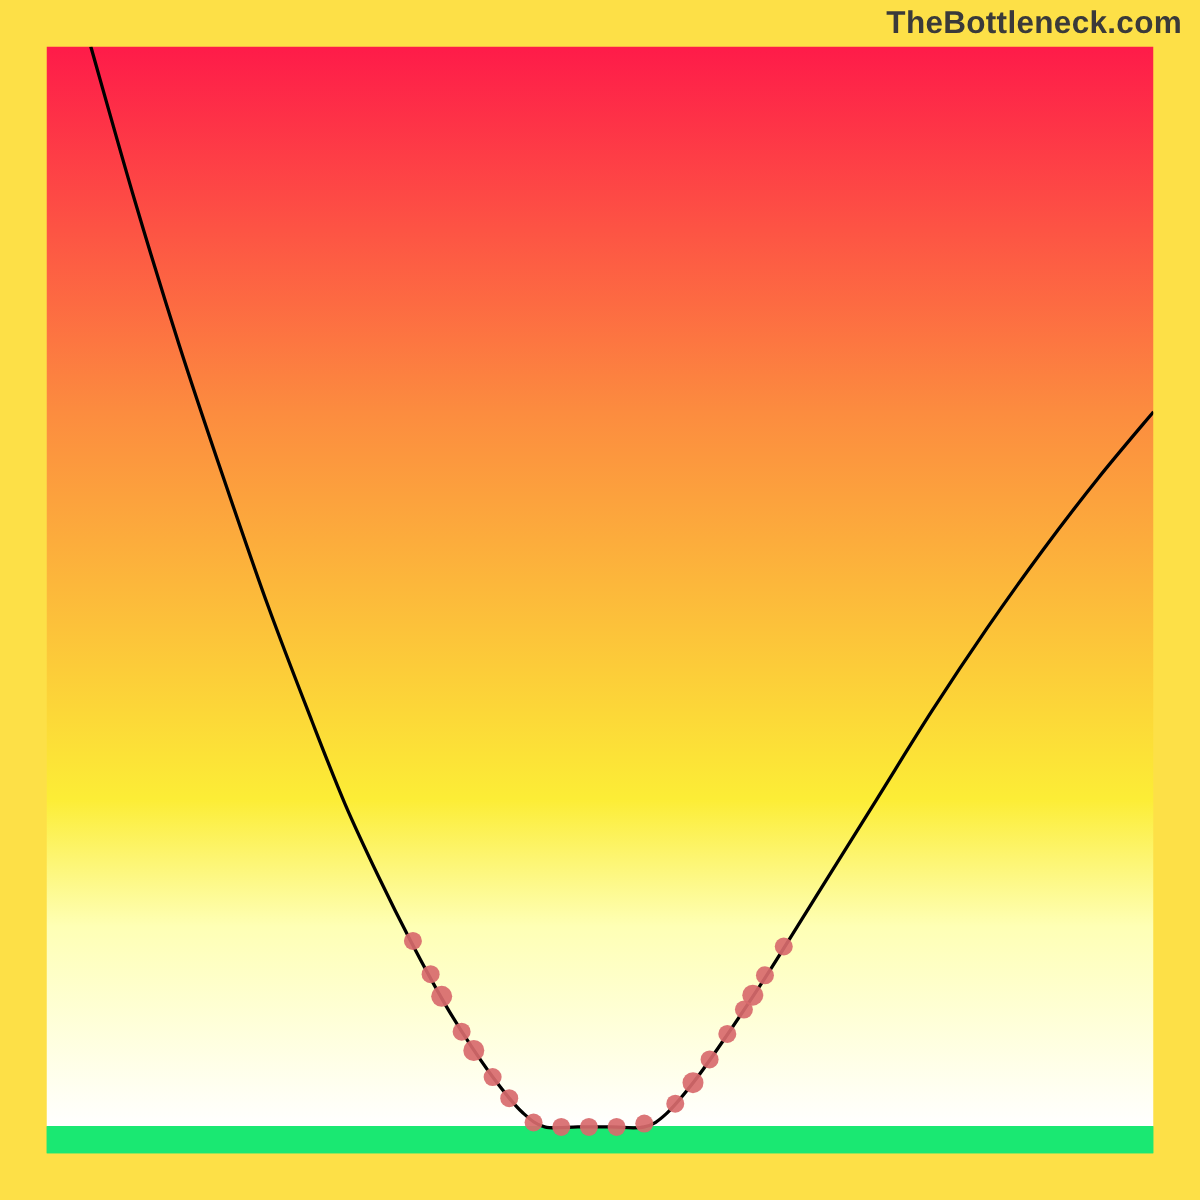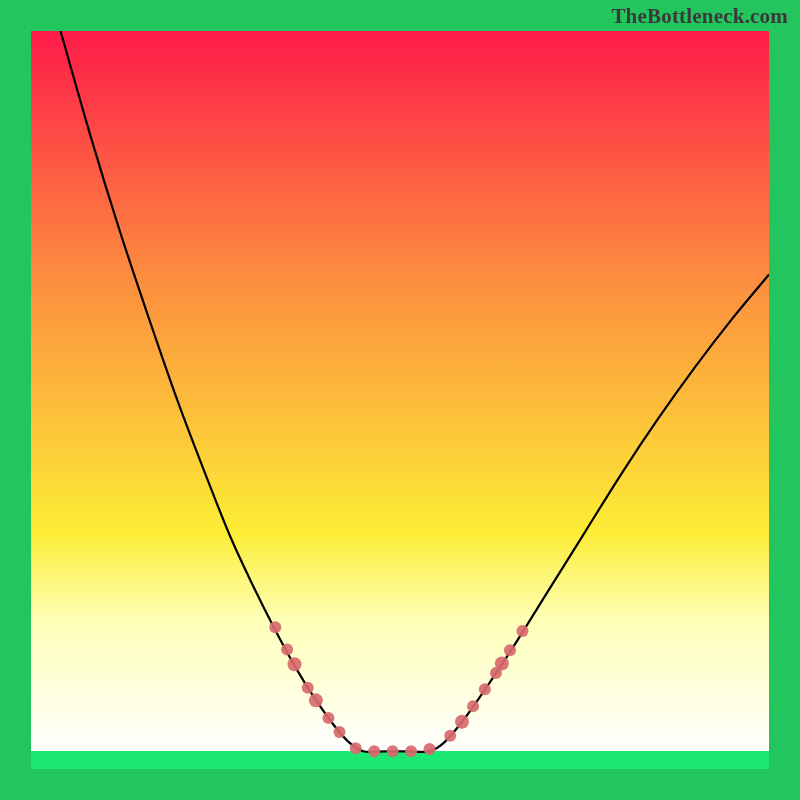--- a/index.html
+++ b/index.html
@@ -8,22 +8,21 @@
     width: 800px;
     height: 800px;
     overflow: hidden;
     background: #000;
     font-family: Arial, Helvetica, sans-serif;
   }
   .frame {
     position: relative;
     width: 800px;
     height: 800px;
-    background: #22c55e;
-    font-family: Liberation Serif, serif;
+    background: #fde047;
   }
   .watermark {
     position: absolute;
     top: 4px;
     right: 12px;
     color: #3a3a3a;
     font-size: 21px;
     font-weight: 600;
     letter-spacing: 0.2px;
     z-index: 10;

